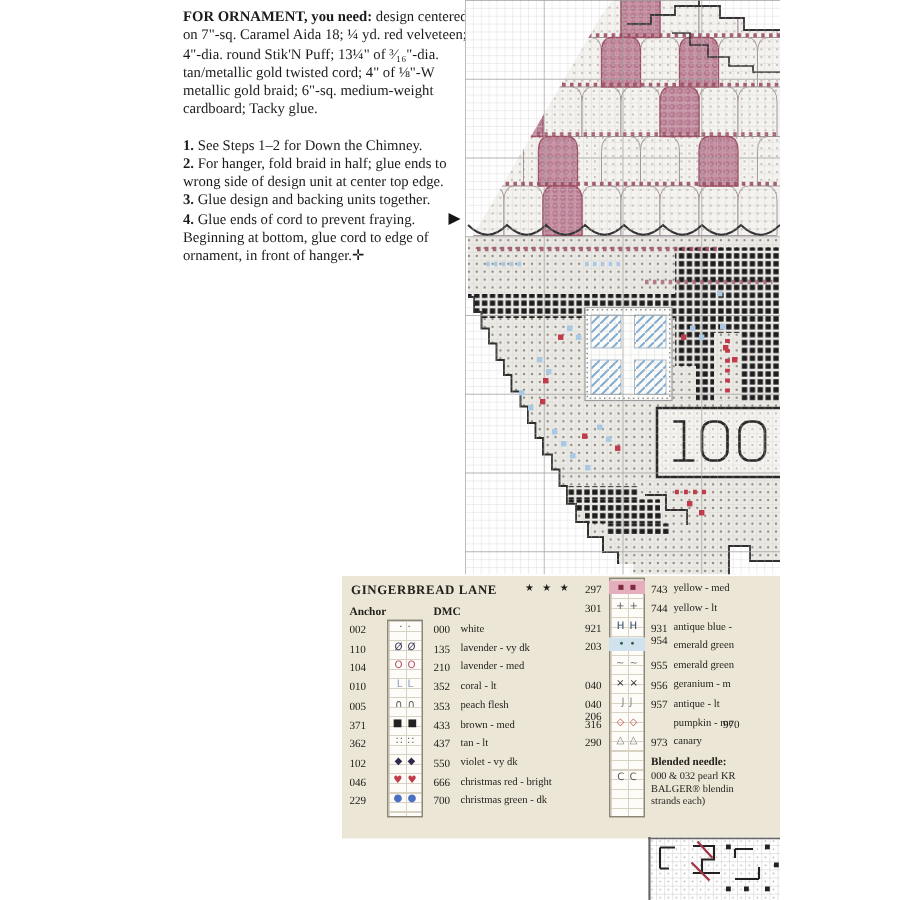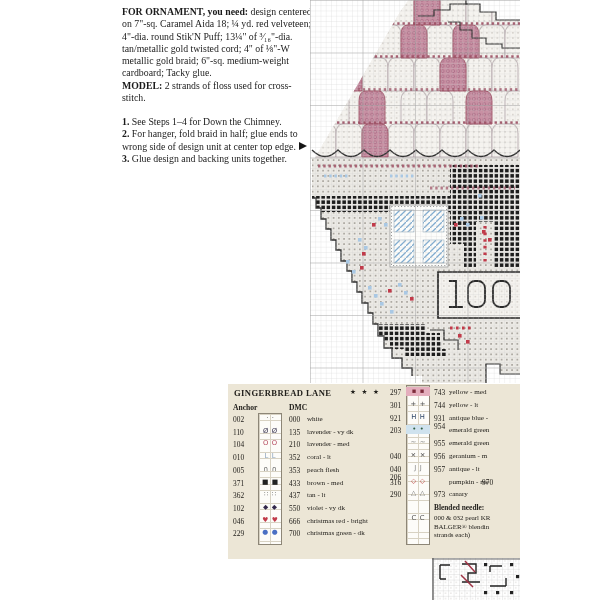--- a/index.html
+++ b/index.html
@@ -38,25 +38,25 @@
   .k-head2{position:absolute;font-size:7.4px;font-weight:bold;white-space:nowrap}
   .k-line{position:absolute;font-size:6.9px;white-space:nowrap}
 </style>
 </head>
 <body>
 
 <div class="page">
 
   <section class="instructions">
     <p class="para"><b>FOR ORNAMENT, you need:</b><span> design centered on 7"-sq. Caramel Aida 18; ¼ yd. red velveteen; 4"-dia. round Stik'N Puff; 13¼" of ³⁄₁₆"-dia. tan/metallic gold twisted cord; 4" of ⅛"-W metallic gold braid; 6"-sq. medium-weight cardboard; Tacky glue.</span></p>
-    <p class="para"><b>MODEL:</b><span> 2 strands of floss used for cross-stitch.</span></p>
     <div class="steps">
-      <p class="step"><b>1.</b><span> See Steps 1–4 for Down the Chimney.</span></p>
+      <p class="step"><b>1.</b><span> See Steps 1–2 for Down the Chimney.</span></p>
       <p class="step"><b>2.</b><span> For hanger, fold braid in half; glue ends to wrong side of design unit at center top edge.</span></p>
       <p class="step"><b>3.</b><span> Glue design and backing units together.</span></p>
+      <p class="step"><b>4.</b><span> Glue ends of cord to prevent fraying. Beginning at bottom, glue cord to edge of ornament, in front of hanger.✛</span></p>
     </div>
   </section>
 
   <div class="center-arrow"></div>
 
   <svg class="chart-svg" width="210" height="383" viewBox="0 0 210 383">
     <defs>
       <pattern id="pgrid" width="5.25" height="5.25" patternUnits="userSpaceOnUse">
           <path d="M5.25 0H0V5.25" fill="none" stroke="#c7c7c7" stroke-width="0.5"></path>
         </pattern>

